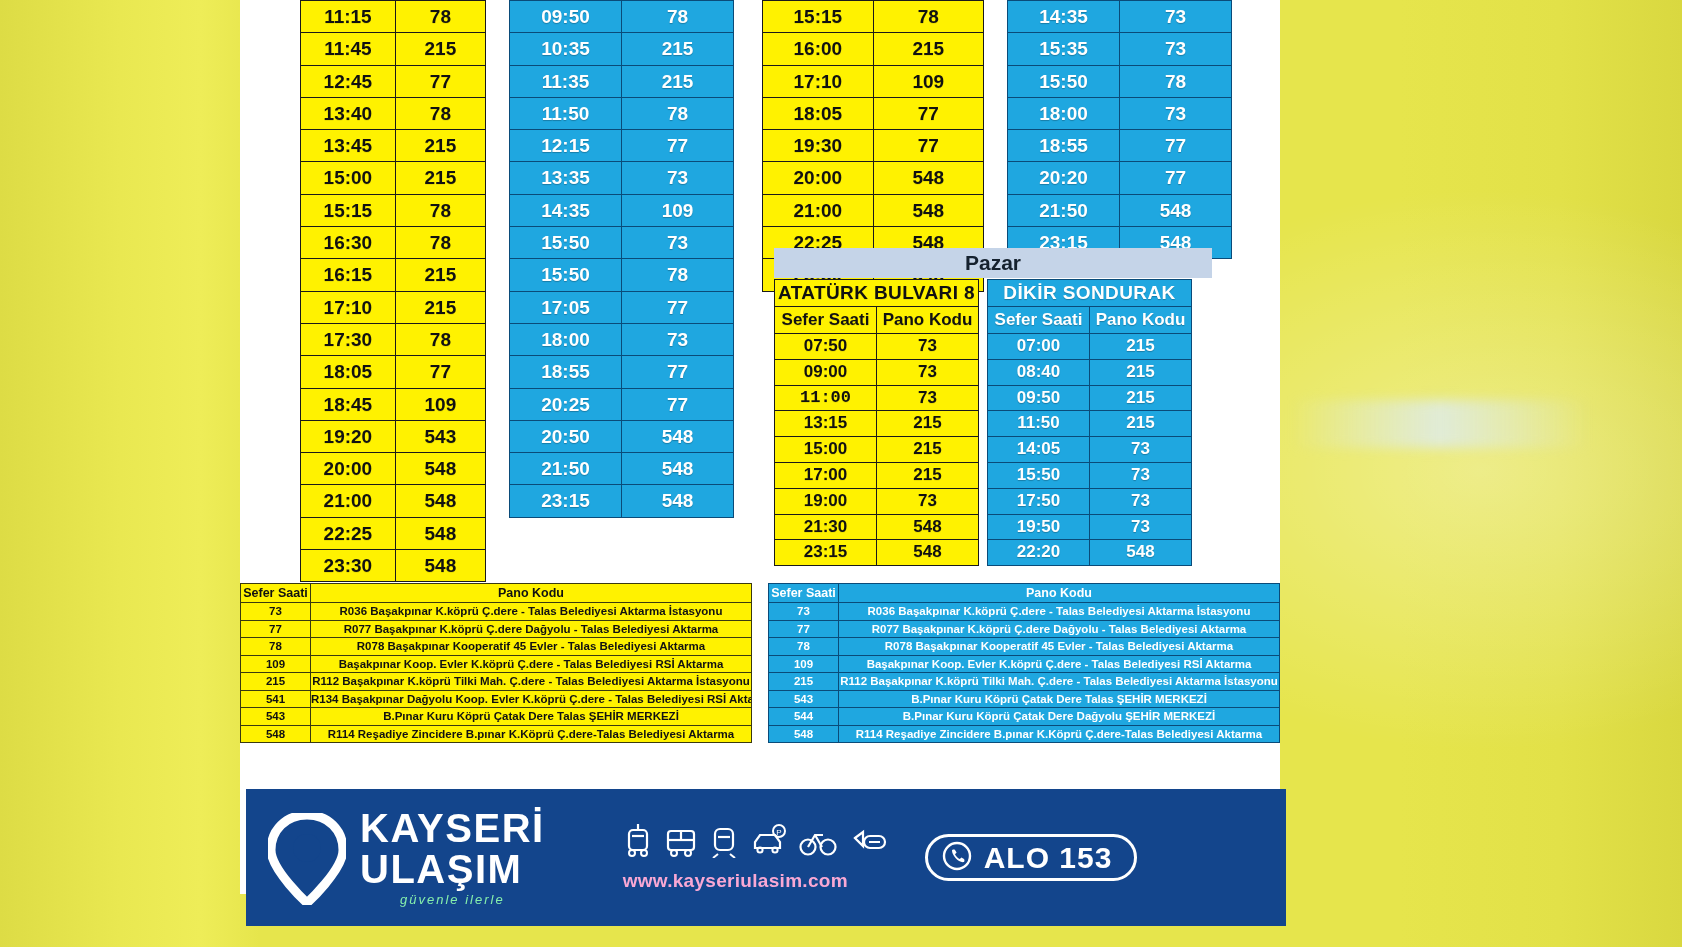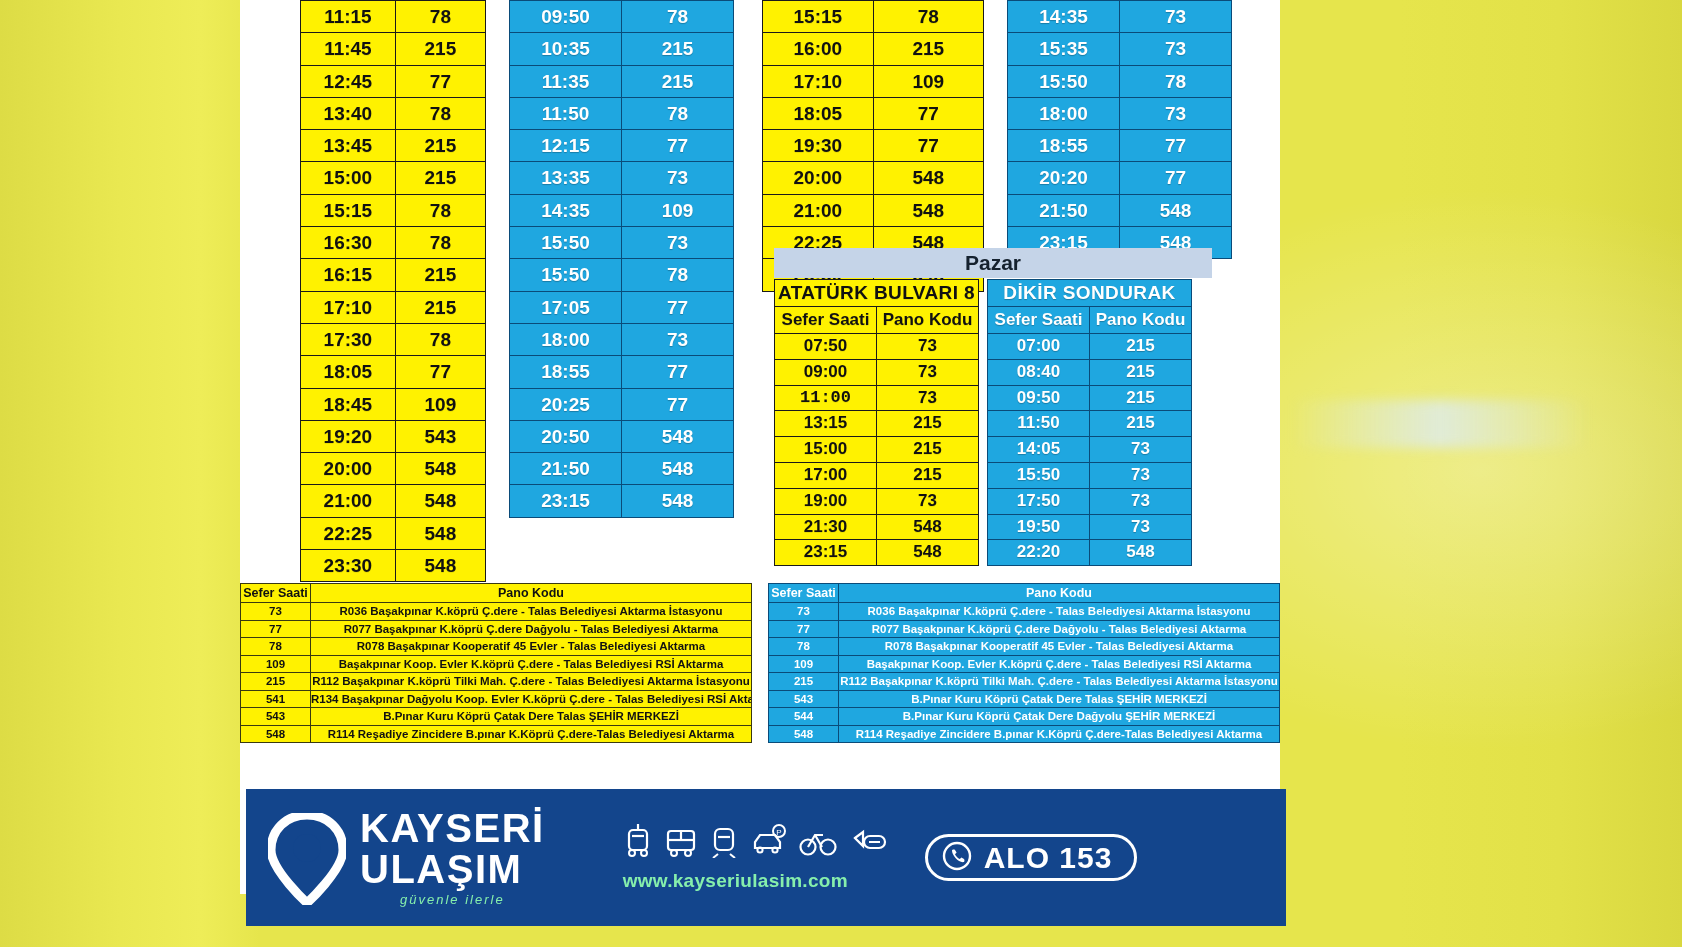--- a/index.html
+++ b/index.html
@@ -96,21 +96,21 @@
     width: 78px; height: 90px; position: relative;
   }
   .pin svg { display:block; }
   .brand { margin-left: 14px; color: #fff; }
   .brand .l1 { font-size: 40px; font-weight: bold; letter-spacing: 1.5px; line-height: 40px; }
   .brand .l2 { font-size: 40px; font-weight: bold; letter-spacing: 1.5px; line-height: 42px; }
   .brand .l3 { font-size: 13px; color:#86efac; font-style: italic; letter-spacing: 2px; margin-top: 2px; text-align:center; }
 
   .modes { margin-left: 78px; }
   .modes .icons { display:flex; gap: 12px; align-items:flex-end; }
-  .modes .web { color:#86efac; font-size: 19px; font-weight: bold; margin-top: 8px; letter-spacing:.3px; }
+  .modes .web { color:#f9a8d4; font-size: 19px; font-weight: bold; margin-top: 8px; letter-spacing:.3px; }
 
   .alo {
     margin-left: 36px;
     border: 3px solid #ffffff; border-radius: 28px;
     height: 47px; display:flex; align-items:center; gap: 12px;
     padding: 0 22px 0 14px; color:#fff;
   }
   .alo .num { font-size: 30px; font-weight: bold; letter-spacing: 1px; }
 
   .seal { margin-left: auto; margin-right: 34px; }

